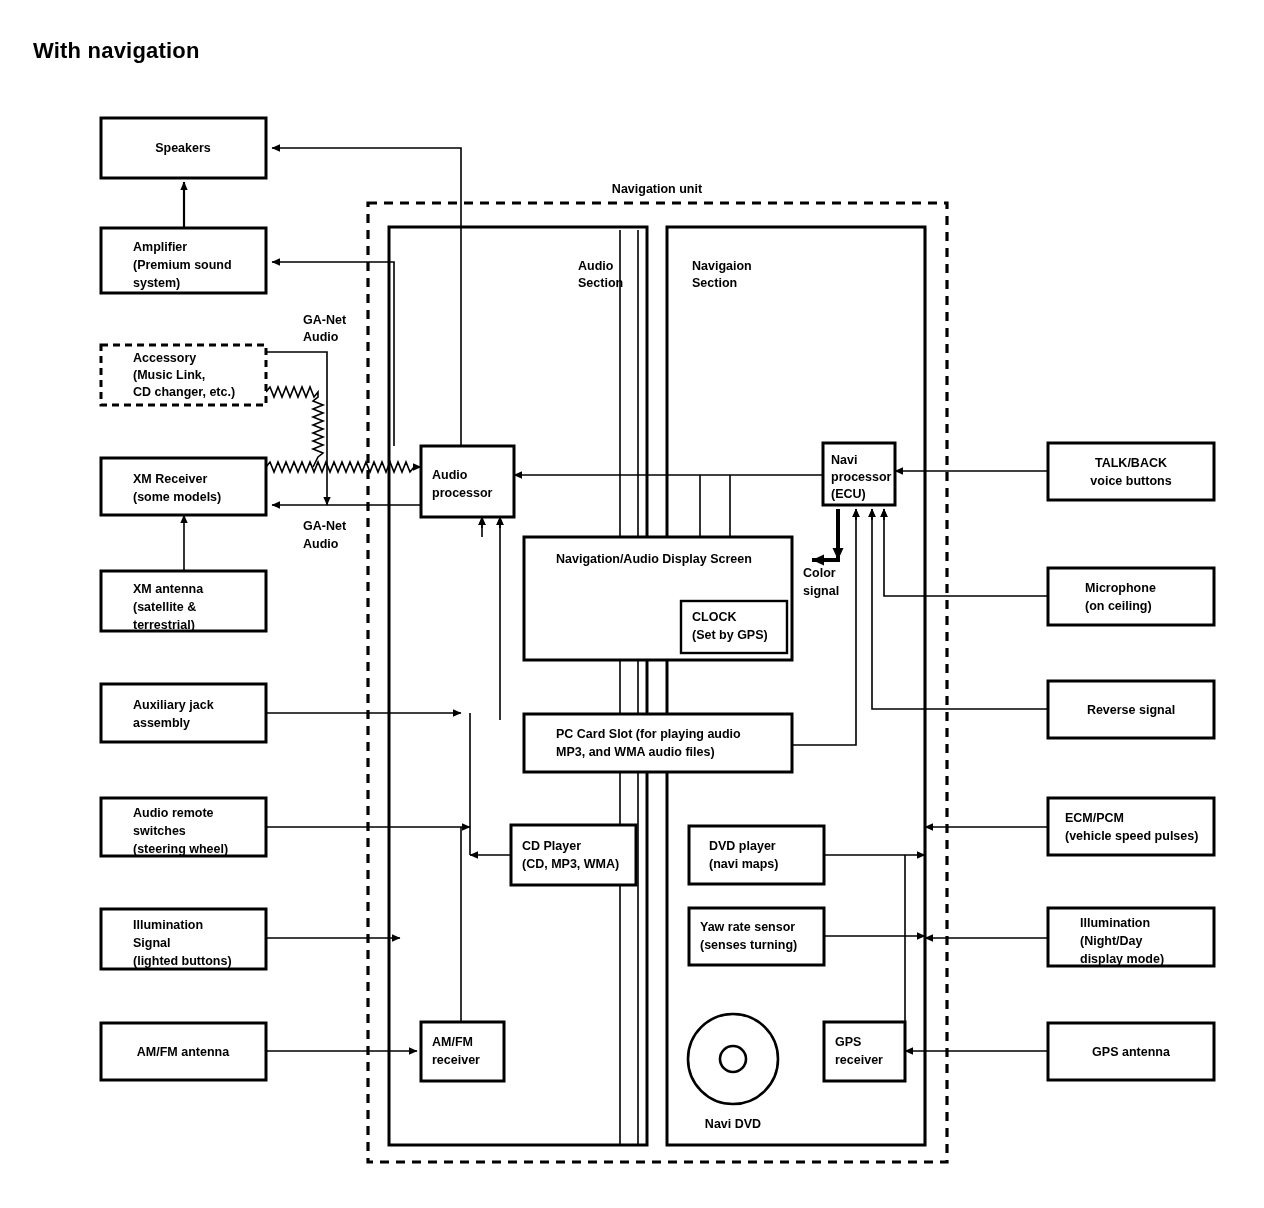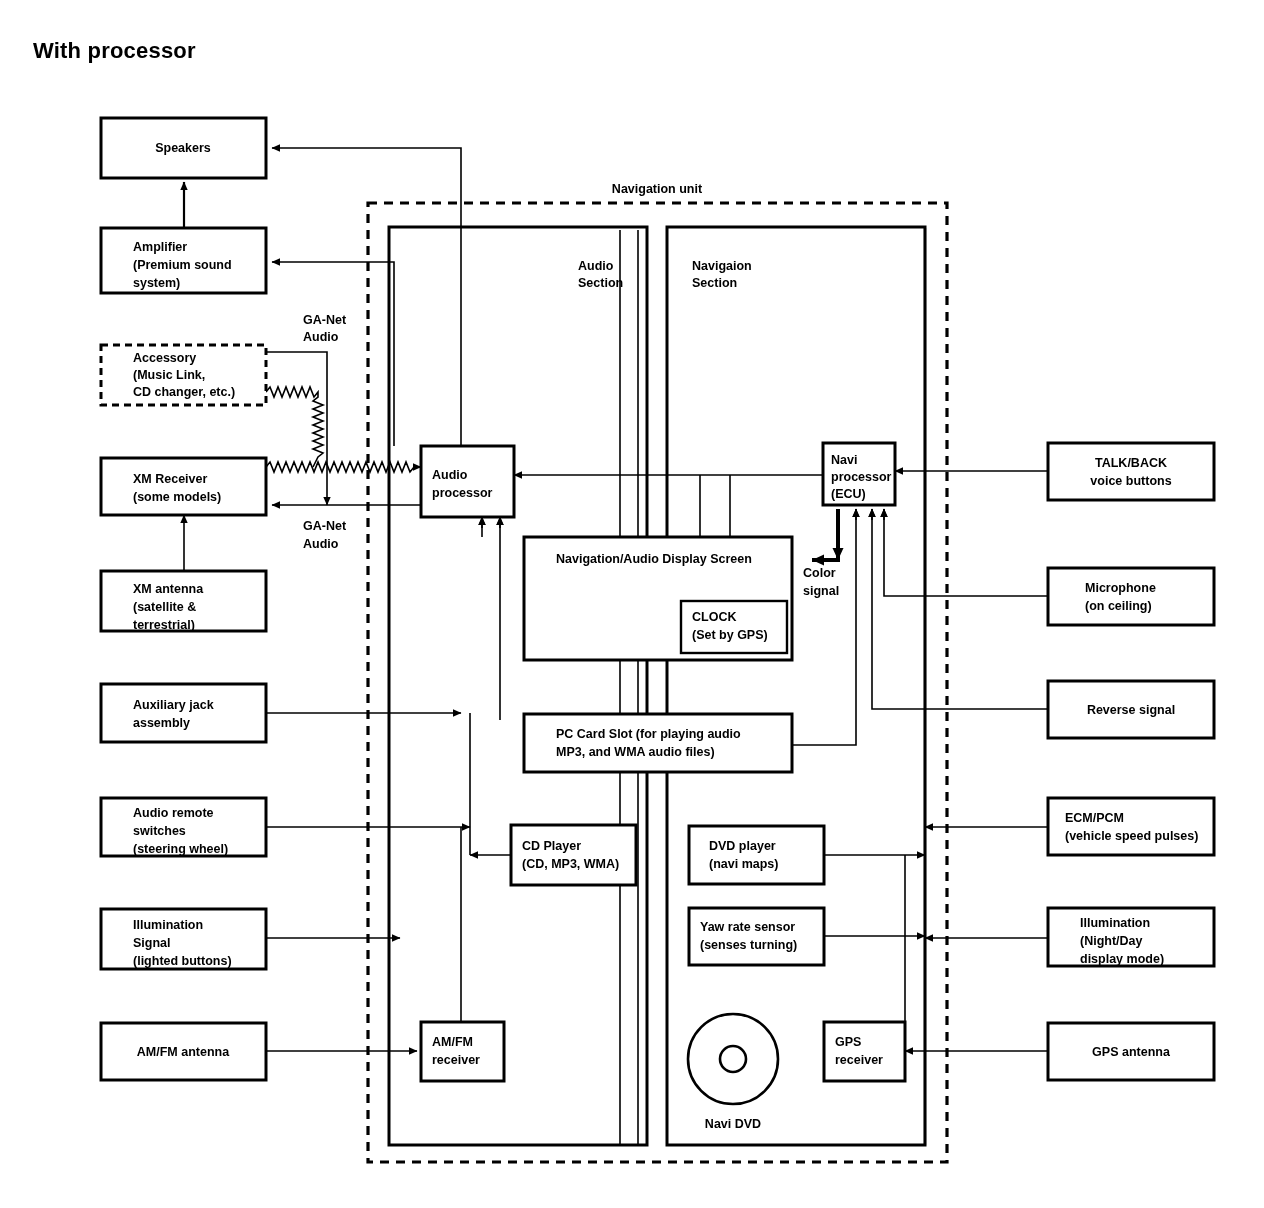--- a/index.html
+++ b/index.html
@@ -17,21 +17,21 @@
   .disc{fill:#fff;stroke:#000;stroke-width:2.6;}
   text{font-family:"Liberation Sans",sans-serif;font-weight:bold;fill:#000;}
   .t{font-size:12.5px;}
   .tlab{font-size:12.5px;}
 </style>
 </head>
 <body>
 
 <div id="stage">
 
-  <div id="page-title">With processor</div>
+  <div id="page-title">With navigation</div>
 
   <svg viewBox="0 0 1264 1208" xmlns="http://www.w3.org/2000/svg">
 
     <defs>
       <marker id="ah" markerWidth="9" markerHeight="9" refX="8" refY="4.5" orient="auto" markerUnits="userSpaceOnUse">
         <path d="M0,0.8 L8.5,4.5 L0,8.2 z" fill="#000"></path>
       </marker>
       <marker id="ahb" markerWidth="13" markerHeight="13" refX="12" refY="6.5" orient="auto" markerUnits="userSpaceOnUse">
         <path d="M0,1 L12,6.5 L0,12 z" fill="#000"></path>
       </marker>

